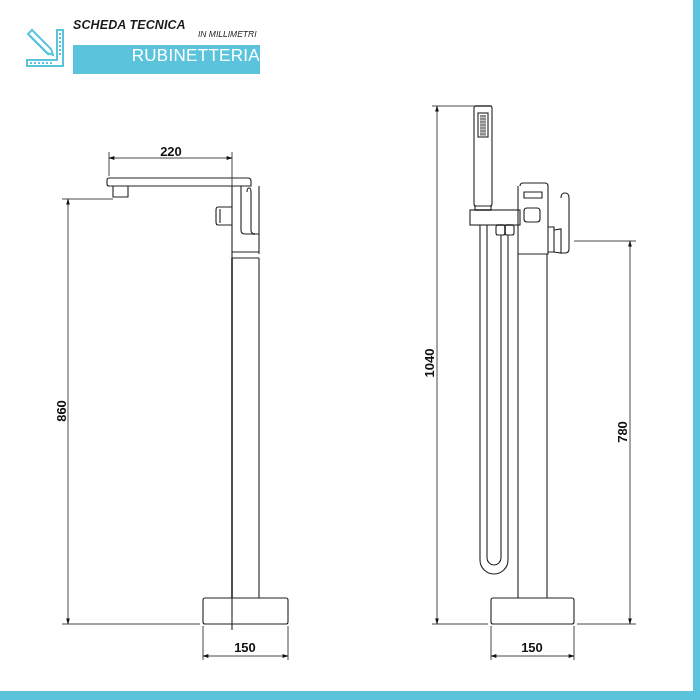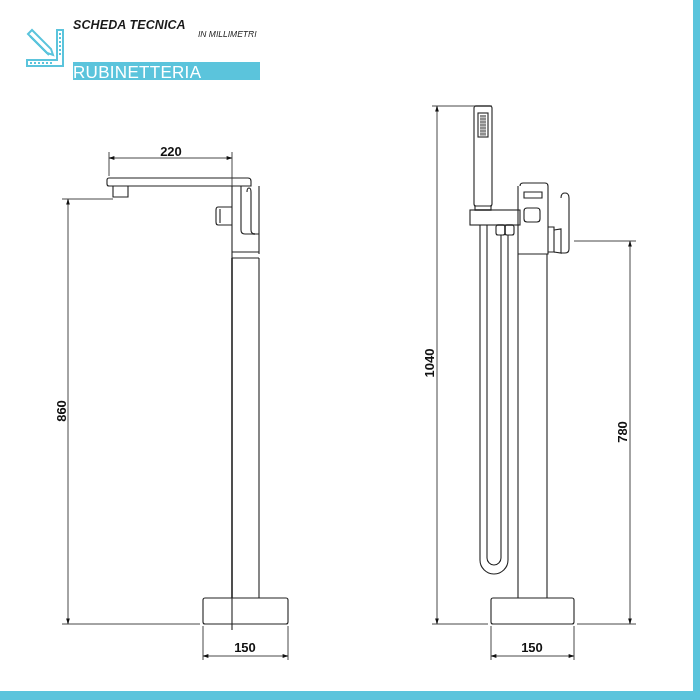--- a/index.html
+++ b/index.html
@@ -2,21 +2,21 @@
 <html><head>
 <meta charset="utf-8">
 <style>
   html, body { margin: 0; padding: 0; }
   body { width: 700px; height: 700px; background: #ffffff; position: relative; overflow: hidden; font-family: "Liberation Sans", sans-serif; }
   .right-bar { position: absolute; left: 693px; top: 0; width: 7px; height: 700px; background: #5bc4dc; }
   .bottom-bar { position: absolute; left: 0; top: 691px; width: 700px; height: 9px; background: #5bc4dc; }
   .logo { position: absolute; left: 25px; top: 28px; width: 40px; height: 40px; }
   .title { position: absolute; left: 73px; top: 18px; font-size: 12.5px; font-style: italic; font-weight: bold; color: #1a1a1a; letter-spacing: 0.1px; }
   .unit { position: absolute; left: 198px; top: 29px; font-size: 8.5px; font-style: italic; color: #1a1a1a; }
-  .banner { position: absolute; left: 73px; top: 62px; width: 187px; height: 18px; background: #5bc4dc; color: #ffffff; font-size: 17px; line-height: 21px; text-align: left; letter-spacing: 0.3px; }
+  .banner { position: absolute; left: 73px; top: 45px; width: 187px; height: 29px; background: #5bc4dc; color: #ffffff; font-size: 17px; line-height: 21px; text-align: right; letter-spacing: 0.3px; }
   svg.drawing { position: absolute; left: 0; top: 0; }
   .dimtxt { font-family: "Liberation Sans", sans-serif; font-weight: bold; font-size: 13px; fill: #111; }
 </style>
 </head>
 <body>
 
 <div class="right-bar"></div>
 <div class="bottom-bar"></div>
 
 <svg class="logo" viewBox="0 0 40 40" width="40" height="40">

